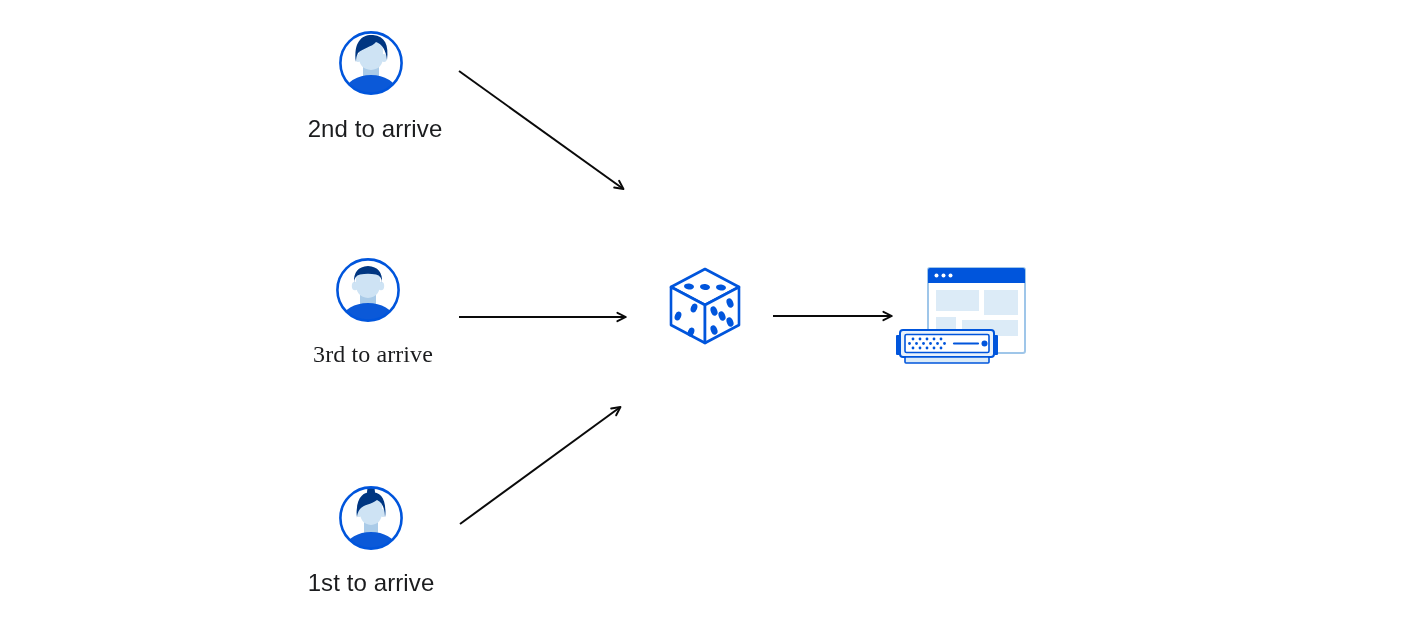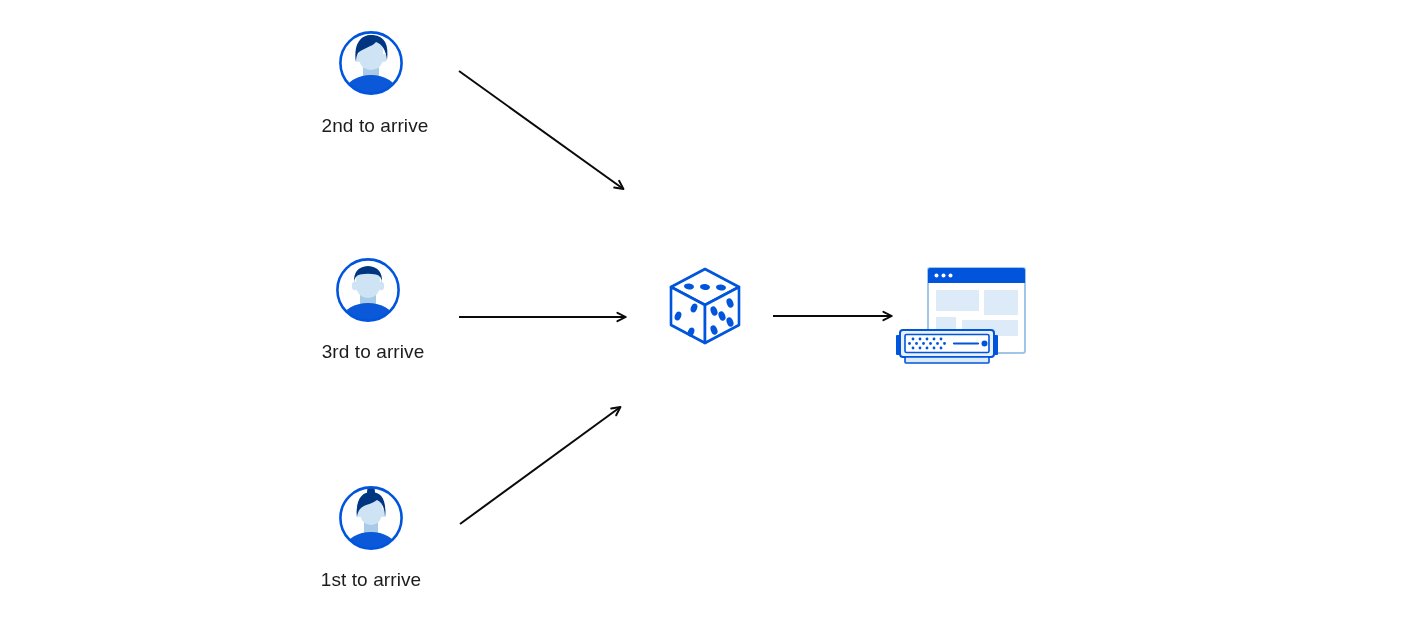--- a/index.html
+++ b/index.html
@@ -8,21 +8,21 @@
     width:1405px;height:633px;
     background:#ffffff;
     font-family:"Liberation Sans", sans-serif;
     overflow:hidden;
   }
   .node{position:absolute;}
   .node-label{
     position:absolute;
     width:200px;
     text-align:center;
-    font-size:19px;
+    font-size:24px;
     color:#1b1c1e;
     letter-spacing:0.1px;
   }
   svg{display:block;}
   .arrow-layer{position:absolute;left:0;top:0;}
 </style>
 </head>
 <body>
 
 <div class="canvas">
@@ -72,21 +72,21 @@
         <rect x="26" y="36" width="16" height="14" fill="#aacbe8"></rect>
         <path d="M2,68 Q12,47 34,47 Q56,47 66,68 Z" fill="#0b59d8"></path>
         <ellipse cx="21" cy="30" rx="3.2" ry="4.2" fill="#cee3f4"></ellipse>
         <ellipse cx="47" cy="30" rx="3.2" ry="4.2" fill="#cee3f4"></ellipse>
         <path d="M22,23 Q22,12 34,12 Q46,12 46,23 L46,28 Q46,41 34,42 Q22,41 22,28 Z" fill="#cee3f4"></path>
         <path d="M20,27 Q19,11 34,10 Q49,11 48,27 Q48,20 42,18.5 Q34,17 26,18.5 Q20,20 20,27 Z" fill="#003681"></path>
       </g>
       <circle cx="34" cy="34" r="30.6" fill="none" stroke="#0055dc" stroke-width="2.6"></circle>
     </svg>
   </div>
-  <div class="node-label" style="left:273px;top:341px;">3rd to arrive</div>
+  <div class="node-label" style="left:273px;top:341px;font-family:Liberation Serif, serif;">3rd to arrive</div>
 
   <div class="node" style="left:337px;top:484px;">
     <svg width="68" height="68" viewBox="0 0 68 68">
       <defs>
           <clipPath id="c3">
             <circle cx="34" cy="34" r="30.6"></circle>
           </clipPath>
         </defs>
       <g clip-path="url(#c3)">
         <rect x="0" y="0" width="68" height="68" fill="#ffffff"></rect>

